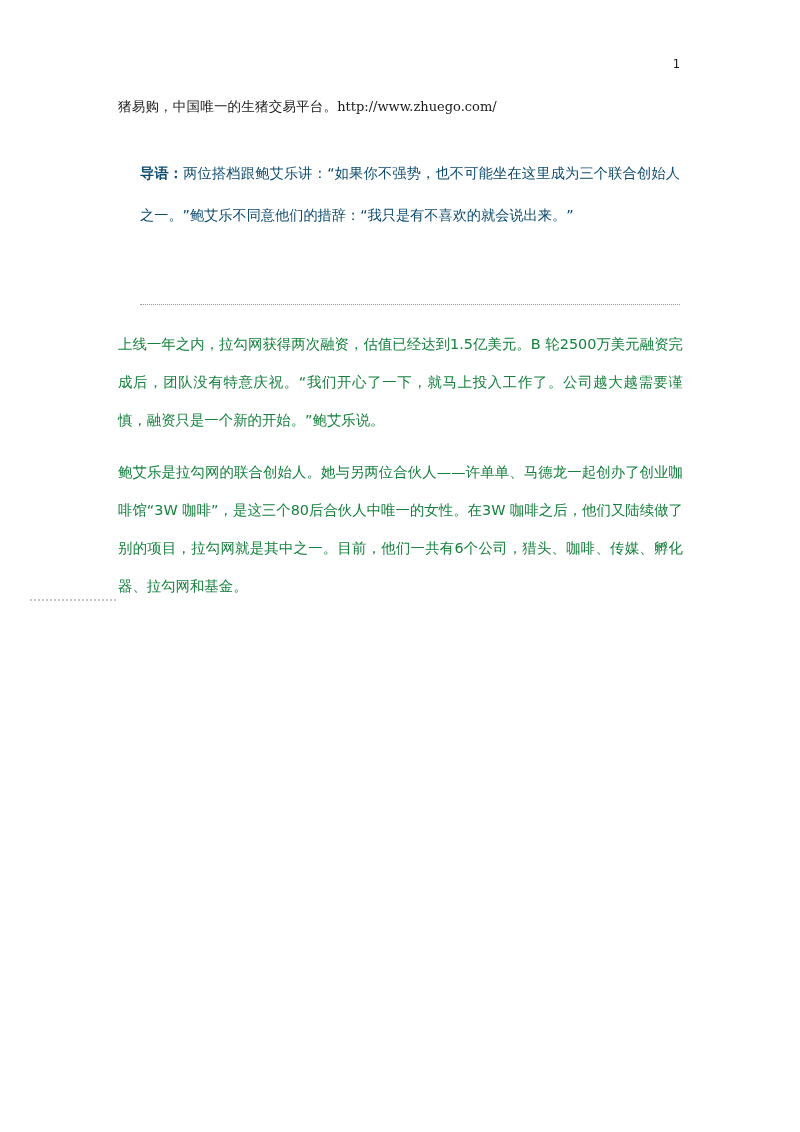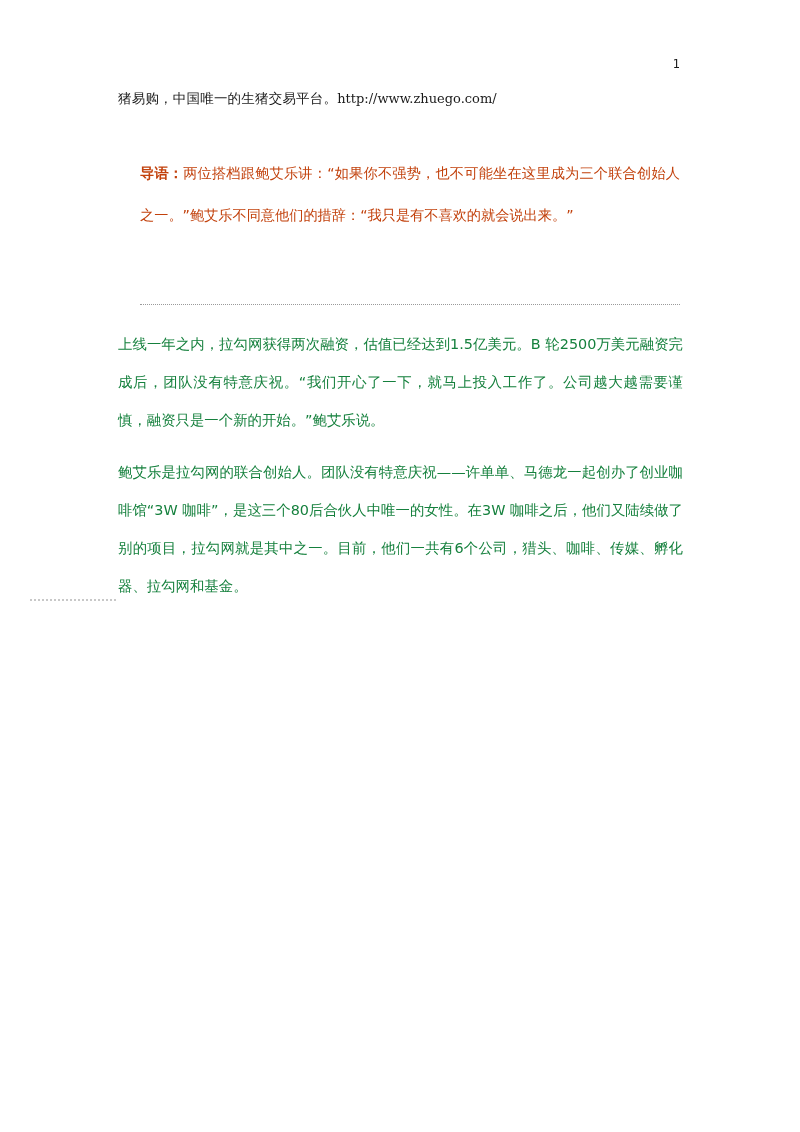--- a/index.html
+++ b/index.html
@@ -28,41 +28,41 @@
     top: 57px;
     left: 0;
     width: 680px;
     text-align: right;
     font-family: "DejaVu Sans", sans-serif;
     font-size: 11.5px;
     color: #1a1a1a;
   }
   .header-line {
     position: absolute;
-    top: 90px;
+    top: 98px;
     left: 118px;
     width: 580px;
     font-size: 13.5px;
     letter-spacing: 0.2px;
     color: #1a1a1a;
     white-space: nowrap;
   }
   .header-line .url {
     font-family: "DejaVu Serif", serif;
     font-size: 13px;
     letter-spacing: 0px;
   }
   .lead {
     position: absolute;
     top: 152px;
     left: 140px;
     width: 540px;
     font-size: 14.2px;
     line-height: 42px;
-    color: #c2410c;
+    color: #0c4a6e;
     text-align: justify;
     text-justify: inter-ideograph;
   }
   .lead .lead-label {
     font-weight: bold;
   }
   .divider {
     position: absolute;
     top: 303px;
     left: 140px;
@@ -103,17 +103,17 @@
   </div>
 
   <div class="lead">
     <span class="lead-label">导语：</span><span>两位搭档跟鲍艾乐讲：“如果你不强势，也不可能坐在这里成为三个联合创始人之一。”鲍艾乐不同意他们的措辞：“我只是有不喜欢的就会说出来。”</span>
   </div>
 
   <div class="divider"></div>
 
   <div class="body-block para-1">上线一年之内，拉勾网获得两次融资，估值已经达到1.5亿美元。B 轮2500万美元融资完成后，团队没有特意庆祝。“我们开心了一下，就马上投入工作了。公司越大越需要谨慎，融资只是一个新的开始。”鲍艾乐说。</div>
 
-  <div class="body-block para-2">鲍艾乐是拉勾网的联合创始人。团队没有特意庆祝——许单单、马德龙一起创办了创业咖啡馆“3W 咖啡”，是这三个80后合伙人中唯一的女性。在3W 咖啡之后，他们又陆续做了别的项目，拉勾网就是其中之一。目前，他们一共有6个公司，猎头、咖啡、传媒、孵化器、拉勾网和基金。</div>
+  <div class="body-block para-2">鲍艾乐是拉勾网的联合创始人。她与另两位合伙人——许单单、马德龙一起创办了创业咖啡馆“3W 咖啡”，是这三个80后合伙人中唯一的女性。在3W 咖啡之后，他们又陆续做了别的项目，拉勾网就是其中之一。目前，他们一共有6个公司，猎头、咖啡、传媒、孵化器、拉勾网和基金。</div>
 
   <div class="side-dots"></div>
 
 </div>
 
 </body></html>

